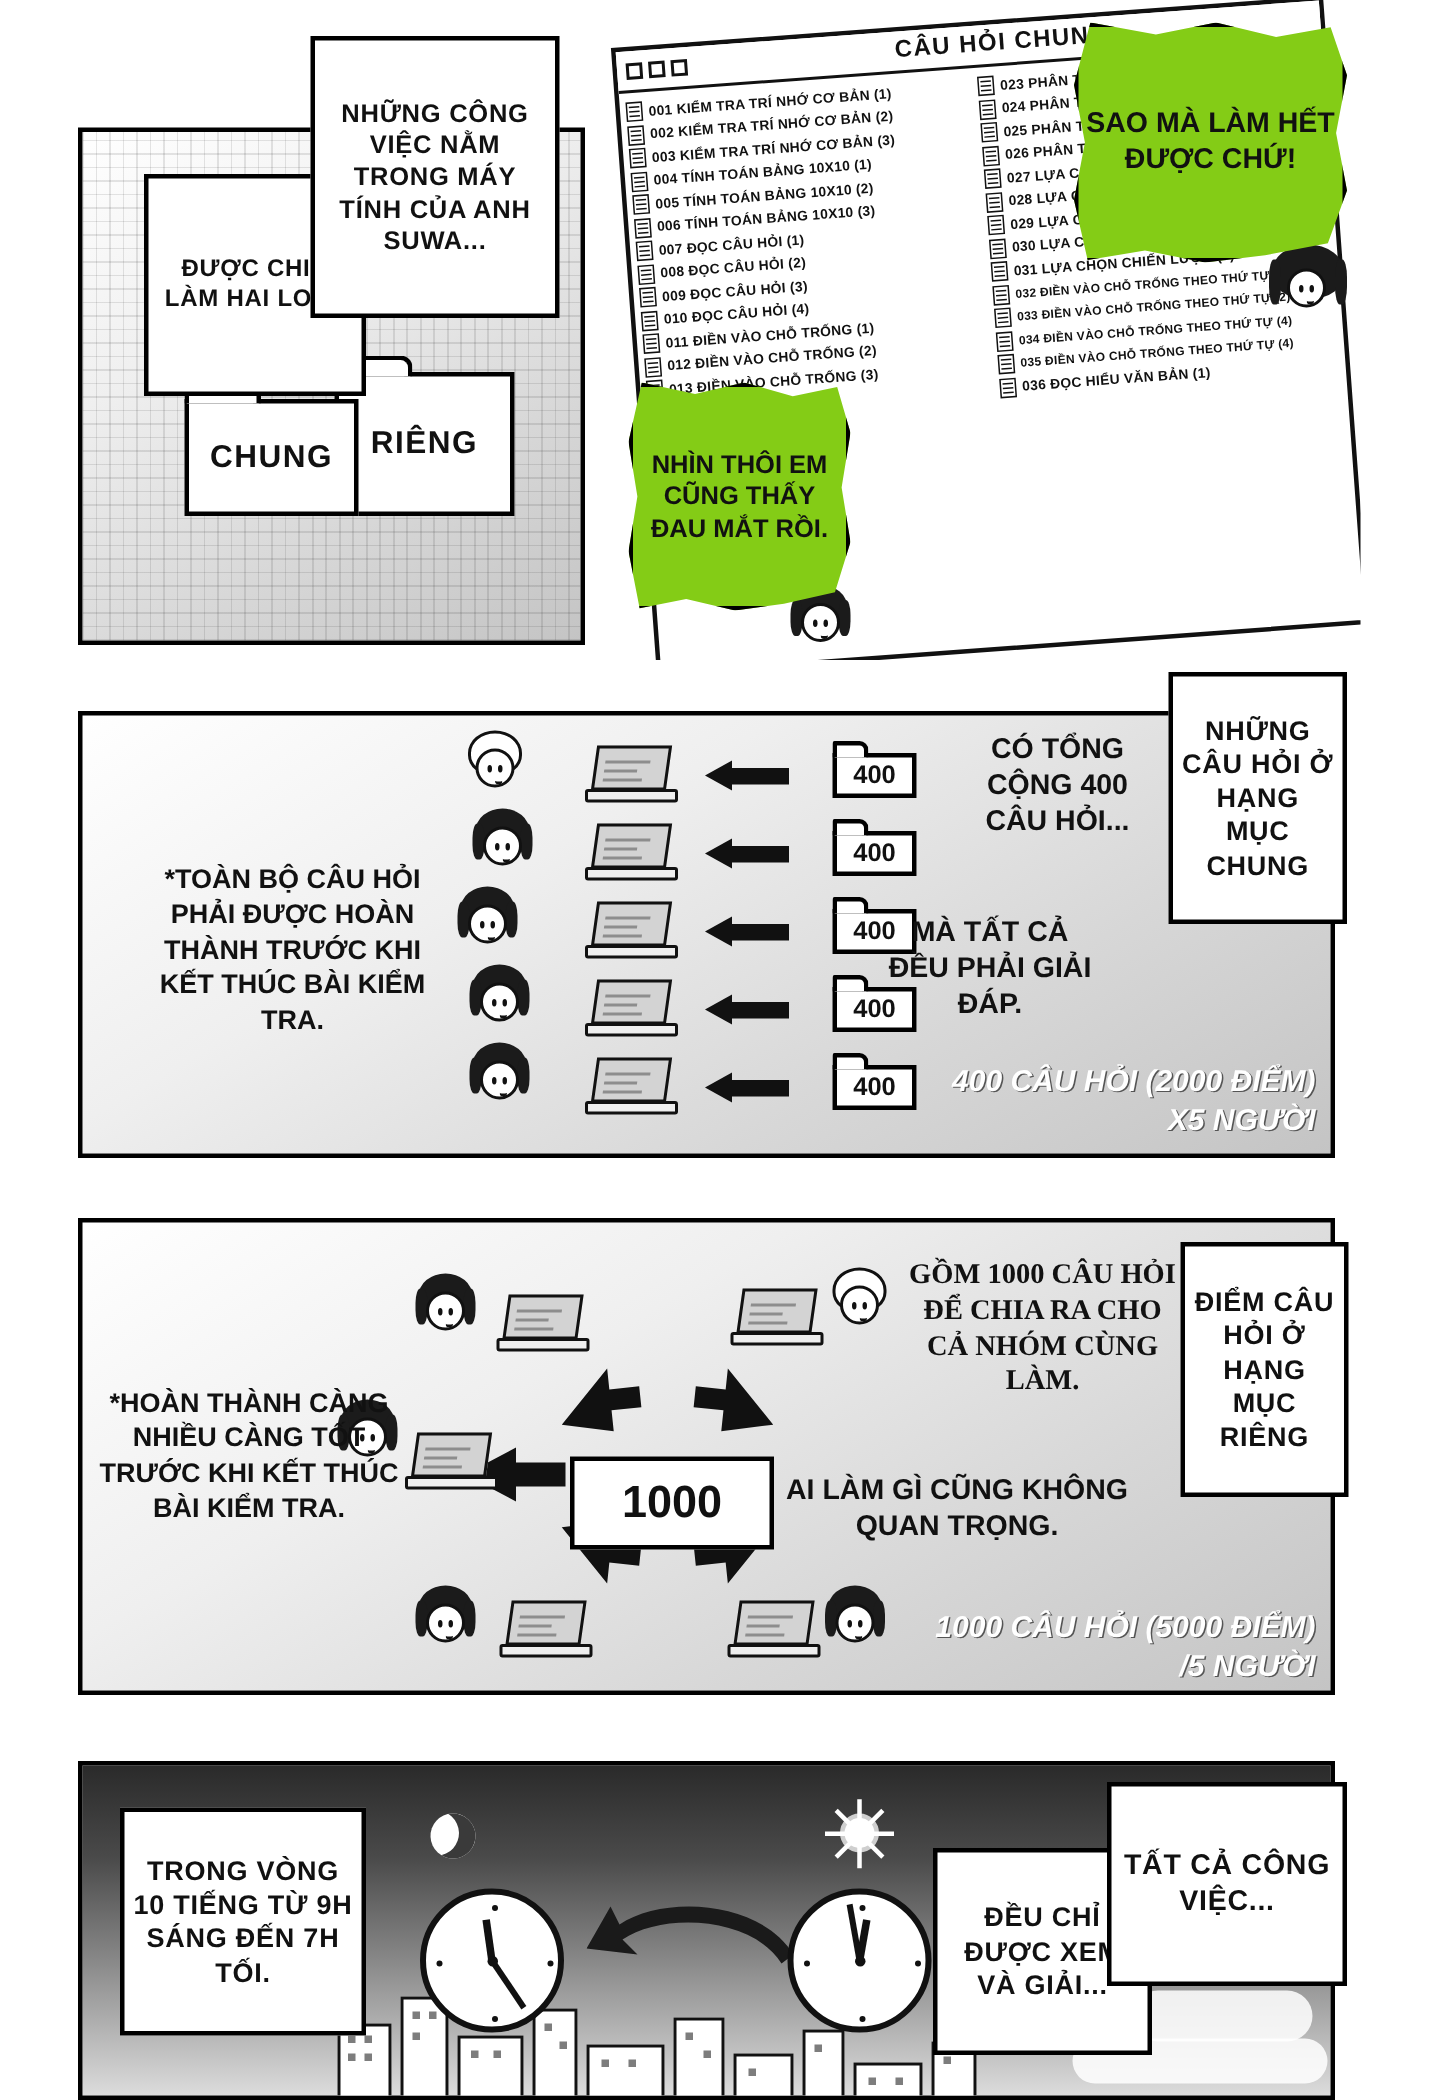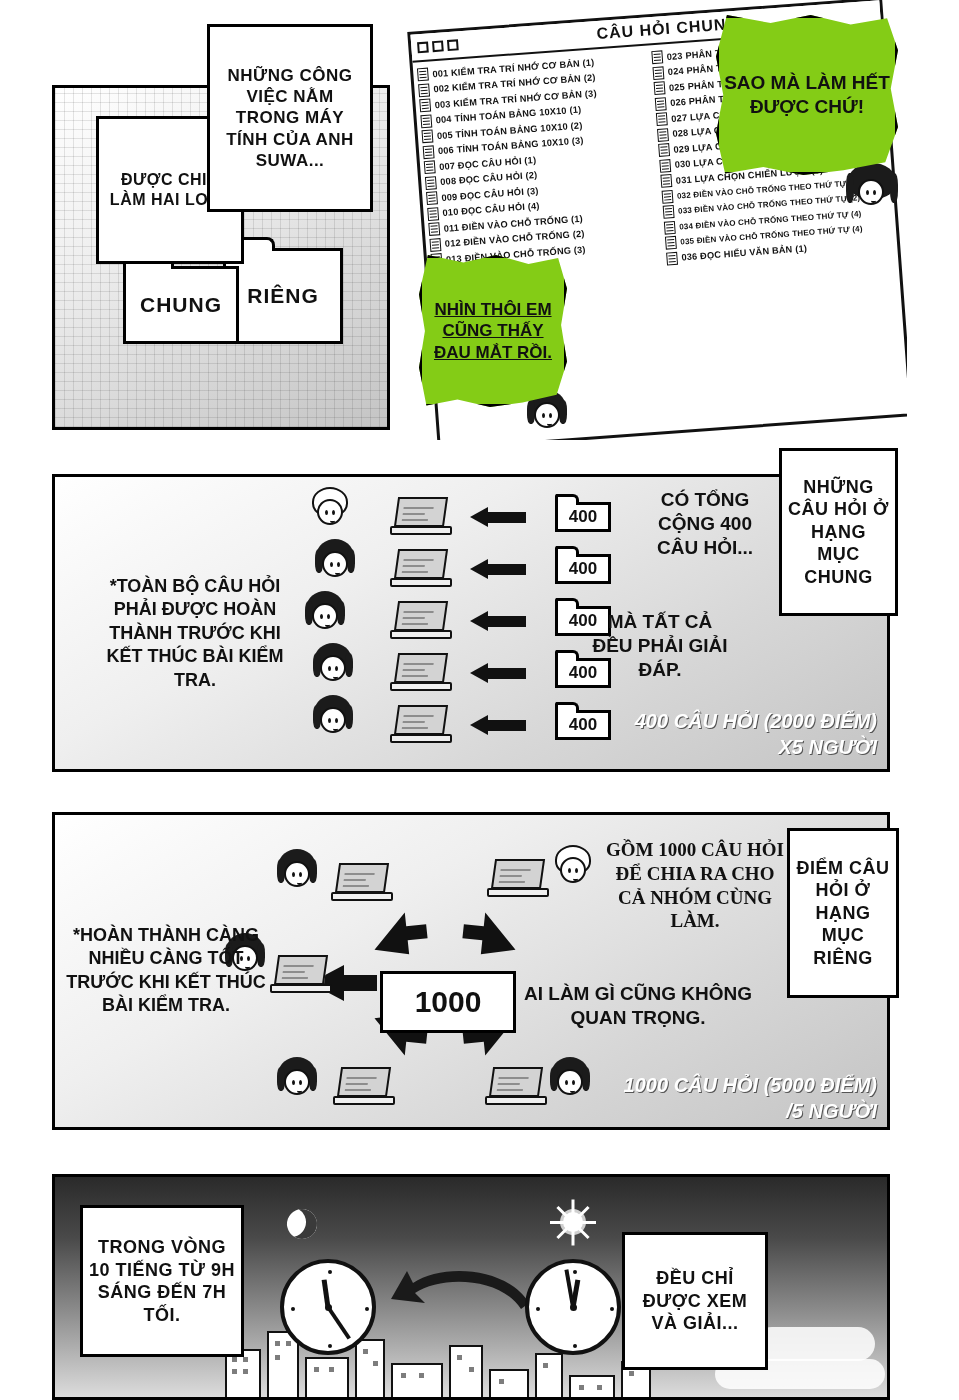--- a/index.html
+++ b/index.html
@@ -473,21 +473,21 @@
             </div>
           <div class="fileitem">
               <span class="fileicon"></span>
               <span>036 ĐỌC HIỂU VĂN BẢN (1)</span>
             </div>
         </div>
       </div>
     </div>
   </div>
 
-  <div class="jag" style="left:419px; top:255px; width:148px; height:152px; font-size:17px;text-decoration:underline;">
+  <div class="jag" style="left:419px; top:255px; width:148px; height:152px; font-size:17px;">
     <span>NHÌN THÔI EM CŨNG THẤY ĐAU MẮT RỒI.</span>
   </div>
   <div class="chara" style="left:527px; top:390px;">
     <div class="hair"></div>
       <div class="side l"></div>
       <div class="side r"></div>
     <div class="face">
         <div class="eye l"></div>
         <div class="eye r"></div>
         <div class="mouth"></div>
@@ -863,14 +863,17 @@
   </div>
 
   <div class="box" style="left:80px; top:1205px; width:164px; height:152px; font-size:18px;">
     <span>TRONG VÒNG 10 TIẾNG TỪ 9H SÁNG ĐẾN 7H TỐI.</span>
   </div>
 
   <div class="box" style="left:622px; top:1232px; width:146px; height:138px; font-size:18px;">
     <span>ĐỀU CHỈ ĐƯỢC XEM VÀ GIẢI...</span>
   </div>
 
+  <div class="box" style="left:738px; top:1188px; width:160px; height:136px; font-size:19px;">
+    <span>TẤT CẢ CÔNG VIỆC...</span>
+  </div>
 
 </div>
 
 </body></html>

